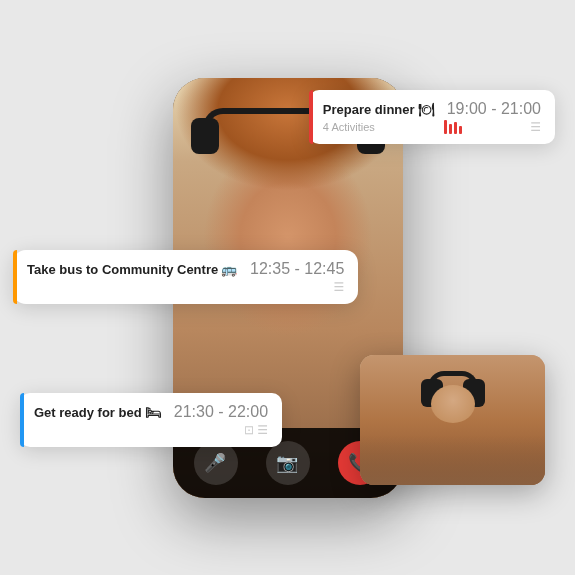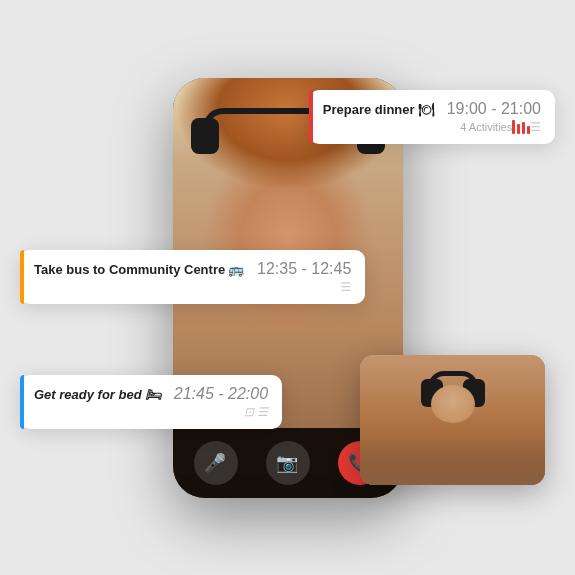--- a/index.html
+++ b/index.html
@@ -199,47 +199,47 @@
       color: #888;
       margin-left: 12px;
       white-space: nowrap;
     }
 
     .card-sub {
       font-size: 11px;
       color: #aaa;
       display: flex;
       align-items: center;
-      justify-content: flex-end;
+      justify-content: space-between;
       margin-top: 2px;
     }
 
     .card-icon {
       font-size: 12px;
       color: #ccc;
     }
 
     
     .card-prepare {
       top: 90px;
       right: 20px;
       min-width: 230px;
     }
 
     .card-bus {
       top: 250px;
-      left: 20px;
+      left: 13px;
       min-width: 220px;
+      border-radius: 13px;
     }
 
     .card-bed {
-      top: 375px;
+      top: 393px;
       left: 20px;
       min-width: 200px;
-      font-style: italic;
     }
 
     
     .bar-red { background: #e53935; }
     .bar-orange { background: #ff9800; }
     .bar-blue { background: #2196f3; }
 
     
     .mini-bars {
       display: flex;
@@ -325,21 +325,21 @@
     <div class="card-sub">
       <span></span>
       <span class="card-icon">☰</span>
     </div>
   </div>
 
   <div class="card card-bed">
     <div class="card-left-bar bar-blue"></div>
     <div class="card-top">
       <span class="card-title">Get ready for bed 🛏</span>
-      <span class="card-time">21:45 - 22:00</span>
+      <span class="card-time">21:30 - 22:00</span>
     </div>
     <div class="card-sub">
       <span></span>
       <span class="card-icon">⊡ ☰</span>
     </div>
   </div>
 
 </div>
 
 </body></html>

